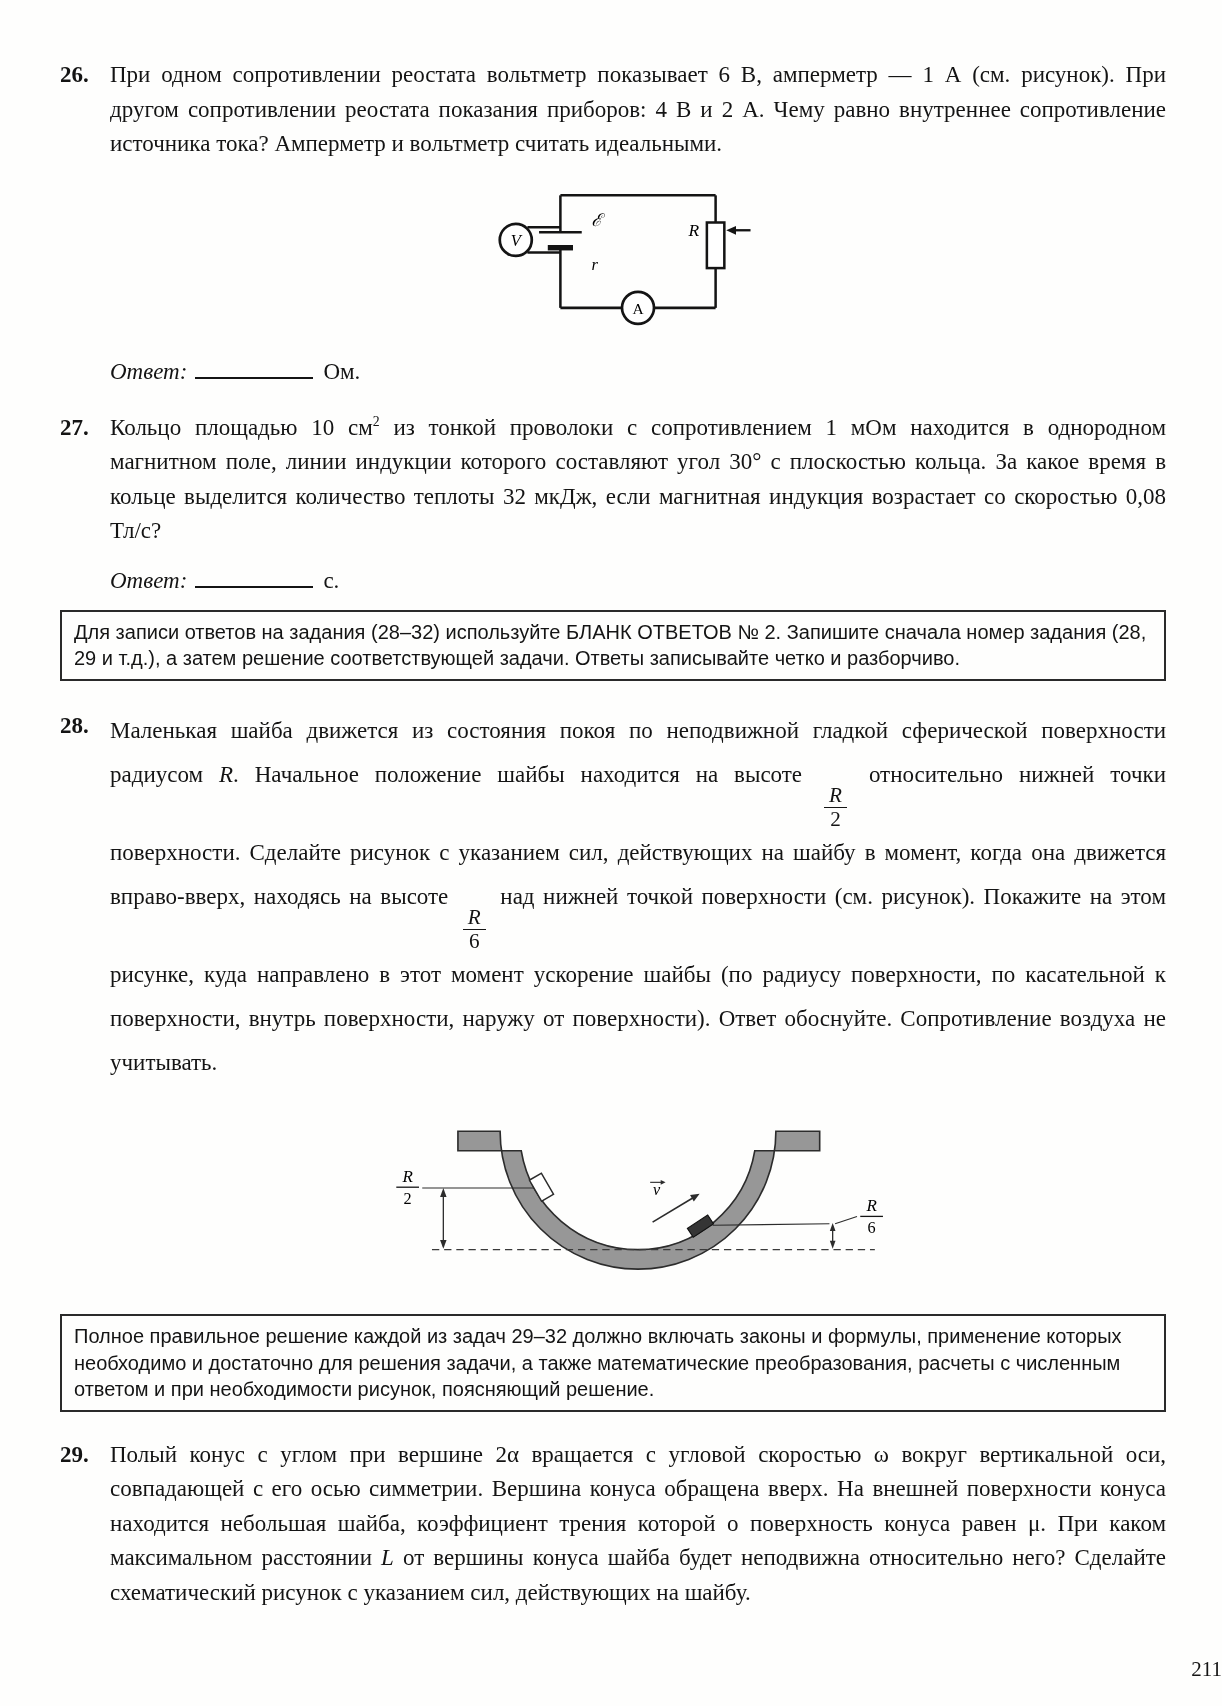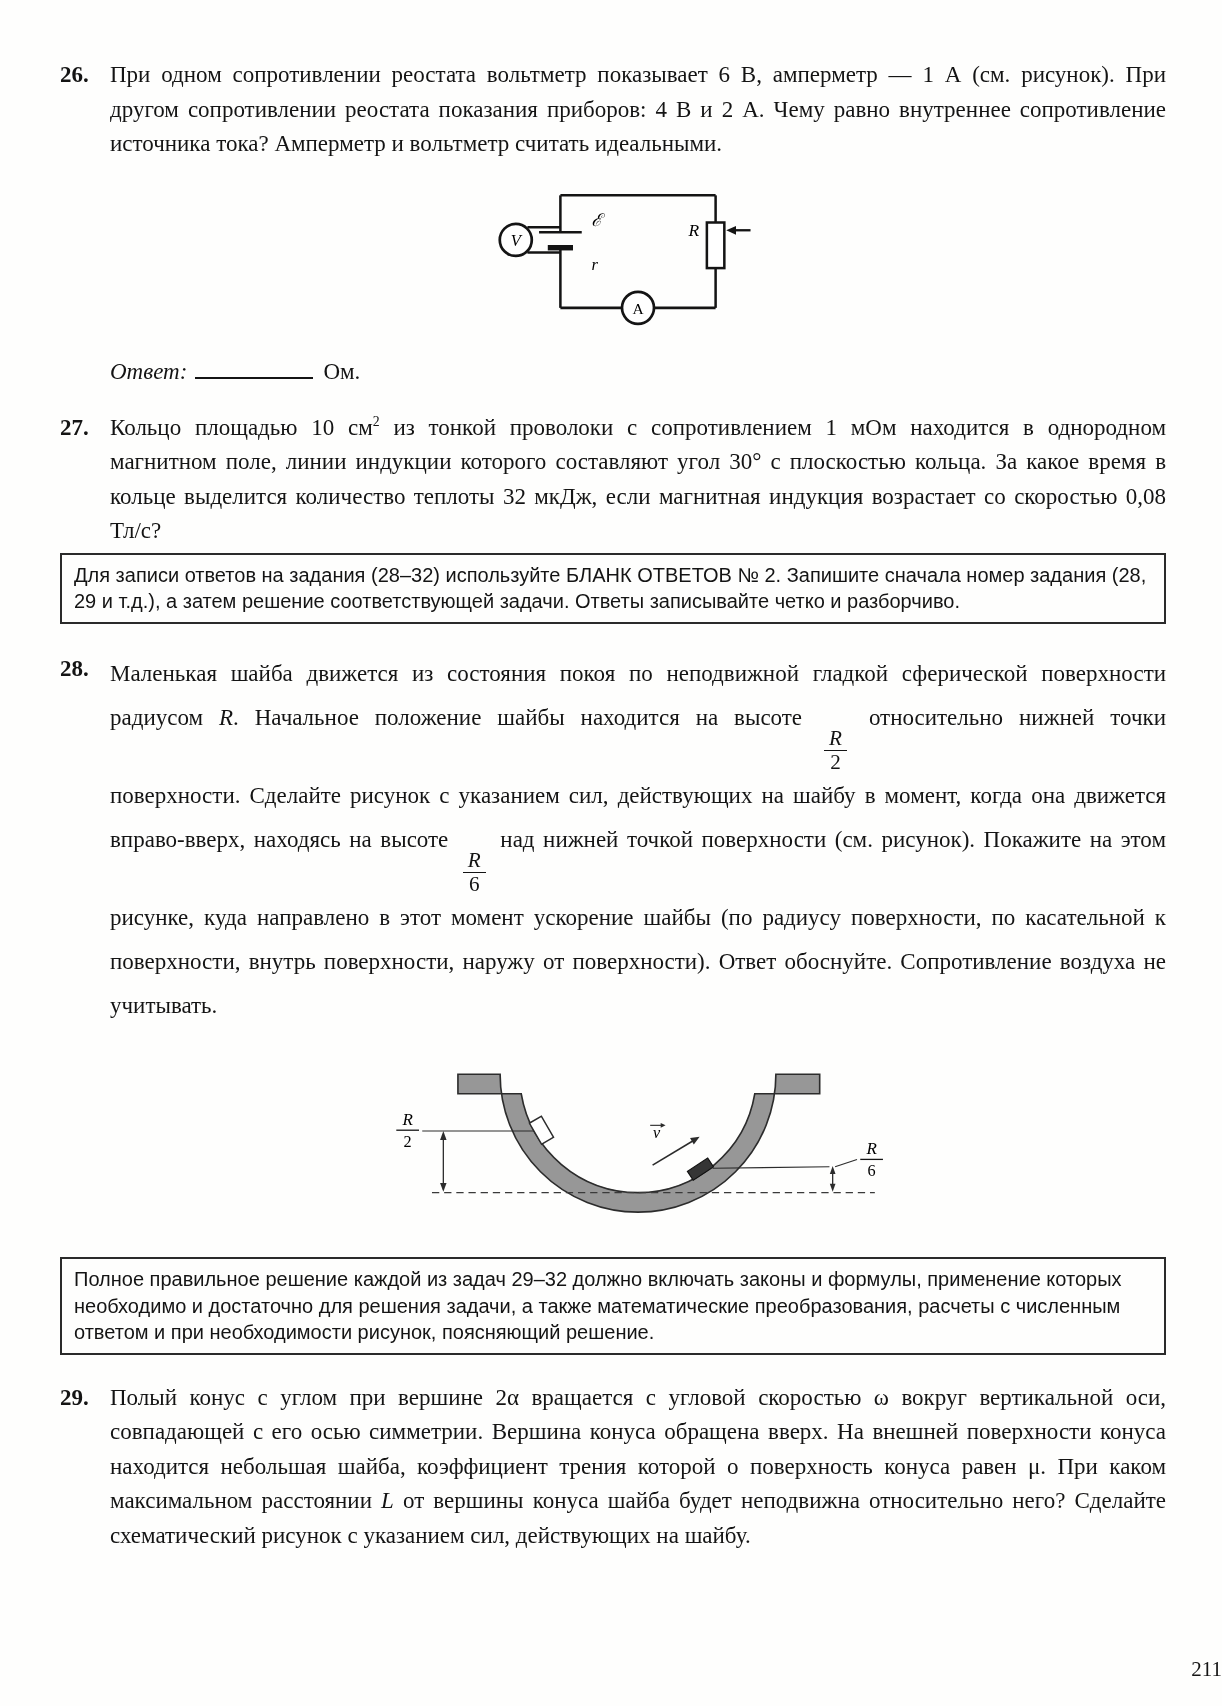--- a/index.html
+++ b/index.html
@@ -24,21 +24,21 @@
   .fig-circuit { margin:12px 0 4px; }
   .fig-bowl { margin:12px 0 6px; }
   .note-box { border:2px solid #2a2a2a; padding:7px 12px;
               font-family:"Liberation Sans","DejaVu Sans",sans-serif;
               font-size:20px; line-height:1.33; }
   .note-box p { margin:0; }
   .nb1 { margin:20px 0 16px; }
   .nb2 { margin:0 0 28px; }
   .nb3 { margin:12px 0 26px; }
   .sec-26 { margin-bottom:26px; }
-  .sec-27 { margin-bottom:4px; }
+  .sec-27 { margin-bottom:16px; }
   .sec-28 { margin-bottom:0; }
   .frac { display:inline-flex; flex-direction:column; align-items:center;
           vertical-align:-0.95em; line-height:1.08; font-size:0.92em; margin:0 6px; }
   .frac .fnum { font-style:italic; border-bottom:1.6px solid #141414; padding:0 5px; }
   .frac .fden { padding:0 5px; }
   .page-footer { position:absolute; left:0; right:0; bottom:24px; text-align:right; font-size:21px; }
   svg text { font-family:"Liberation Serif","DejaVu Serif",serif; }
   .it { font-style:italic; }
 </style>
 </head>
@@ -90,20 +90,23 @@
       <p class="answer-line">
         <span class="answer-label">Ответ:</span><span class="blank"></span><span>Ом.</span>
       </p>
     </div>
   </section>
 
   <section class="problem sec-27">
     <div class="pnum">27.</div>
     <div class="pbody">
       <p class="ptext"><span>Кольцо площадью 10 см</span><sup>2</sup><span> из тонкой проволоки с сопротивлением 1 мОм находится в однородном магнитном поле, линии индукции которого составляют угол 30° с плоскостью кольца. За какое время в кольце выделится количество теплоты 32 мкДж, если магнитная индукция возрастает со скоростью 0,08 Тл/с?</span></p>
+      <p class="answer-line">
+        <span class="answer-label">Ответ:</span><span class="blank"></span><span>с.</span>
+      </p>
     </div>
   </section>
 
 
   <div class="note-box nb2">
     <p>Для записи ответов на задания (28–32) используйте БЛАНК ОТВЕТОВ № 2. Запишите сначала номер задания (28, 29 и т.д.), а затем решение соответствующей задачи. Ответы записывайте четко и разборчиво.</p>
   </div>
 
   <section class="problem sec-28">
     <div class="pnum">28.</div>

